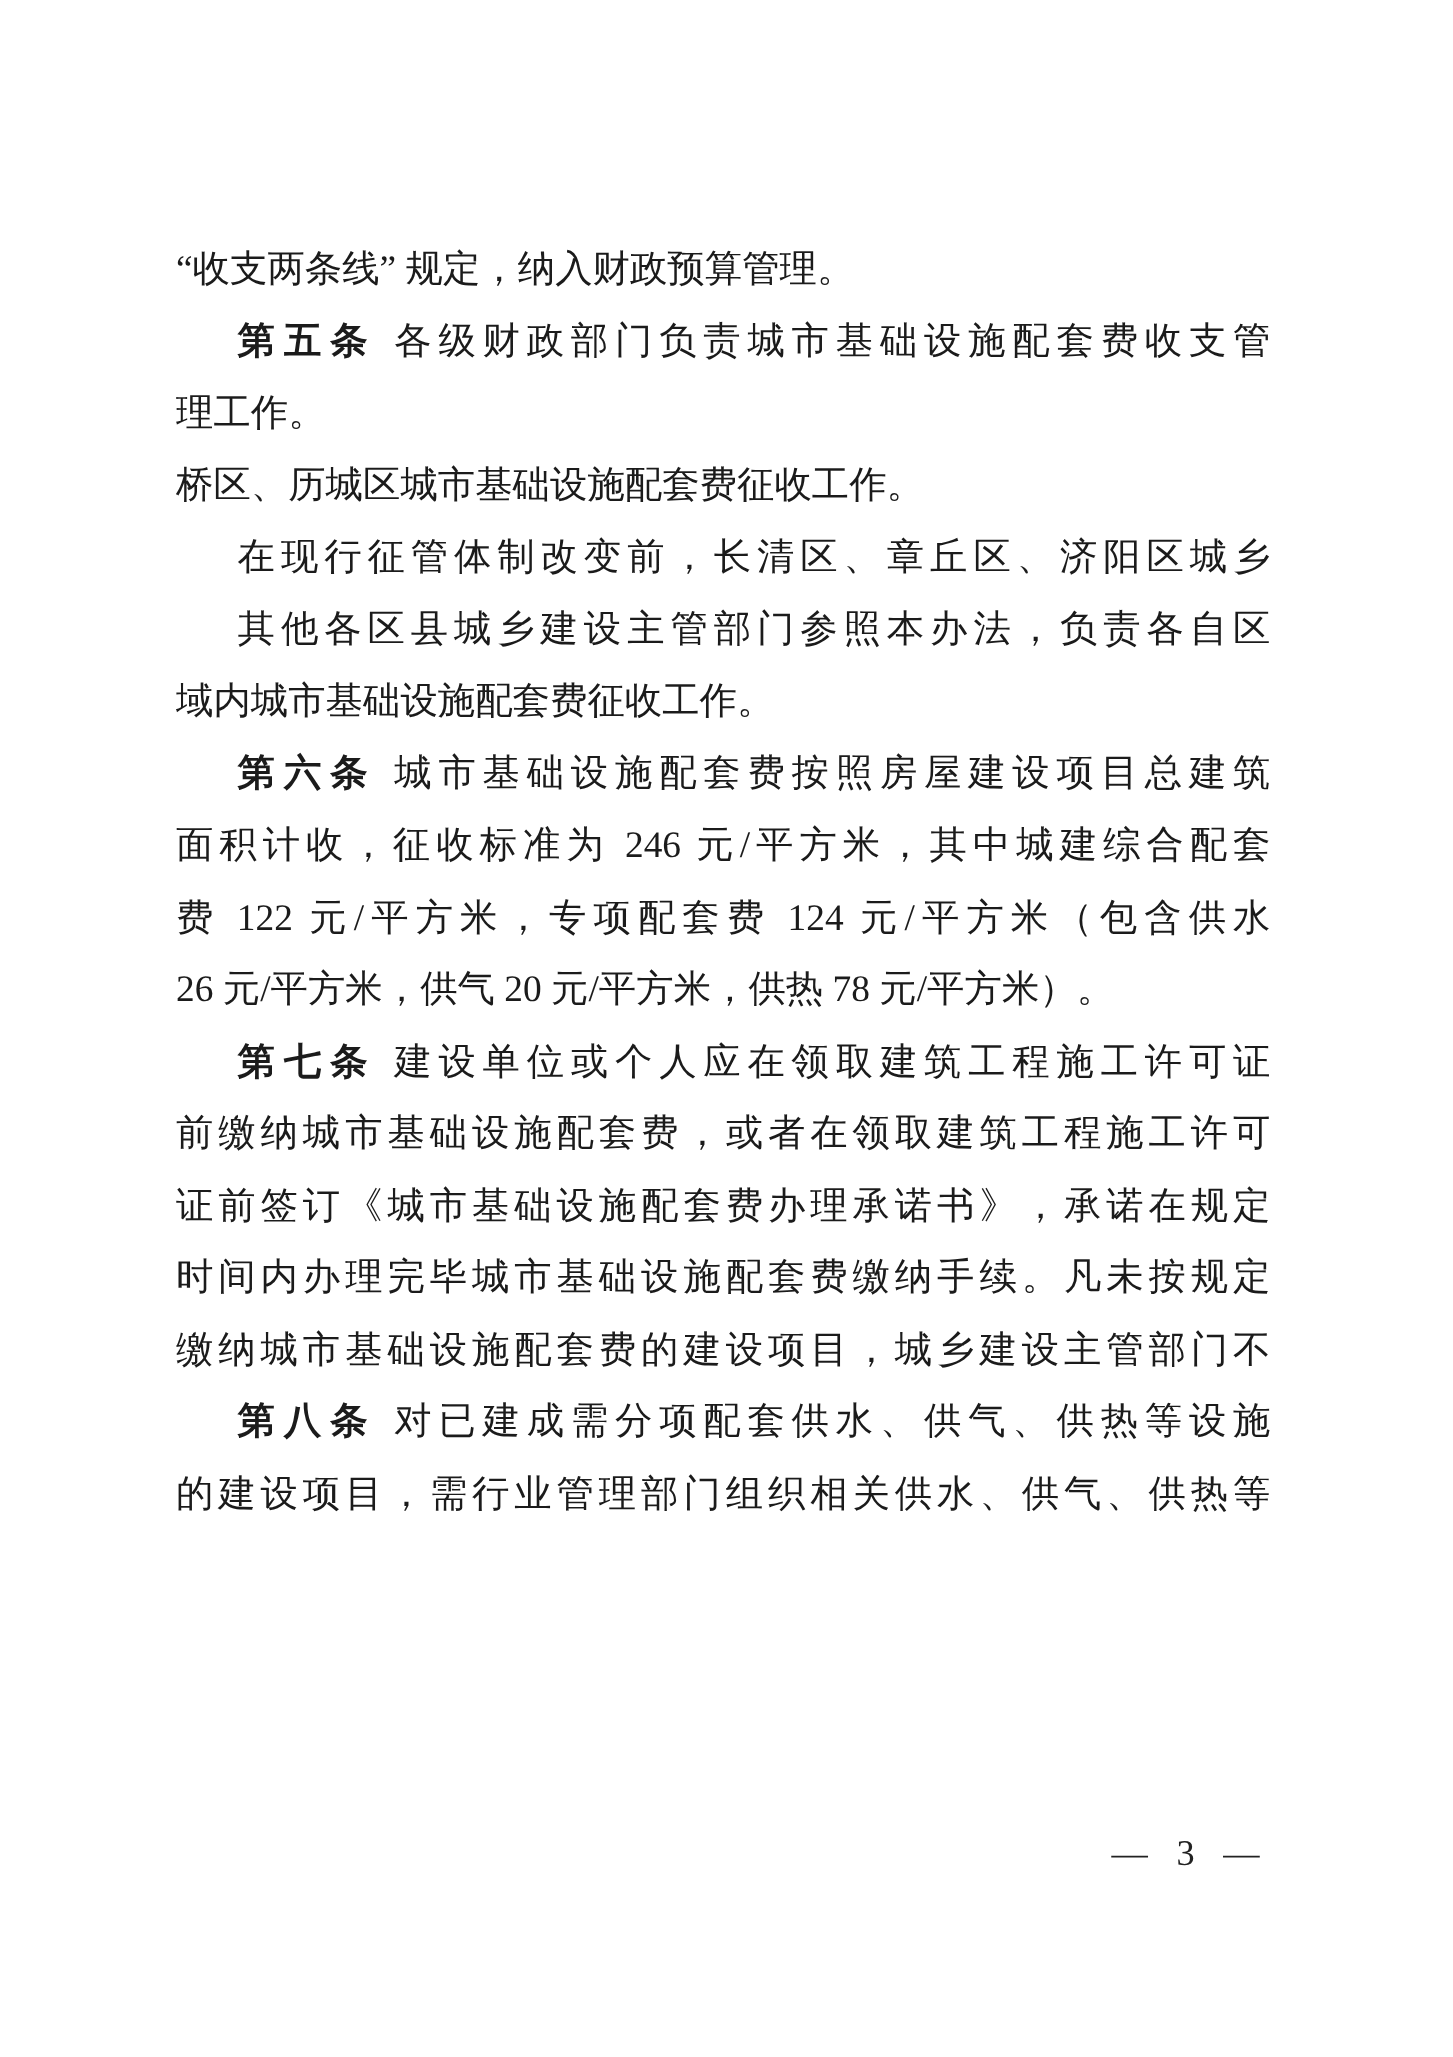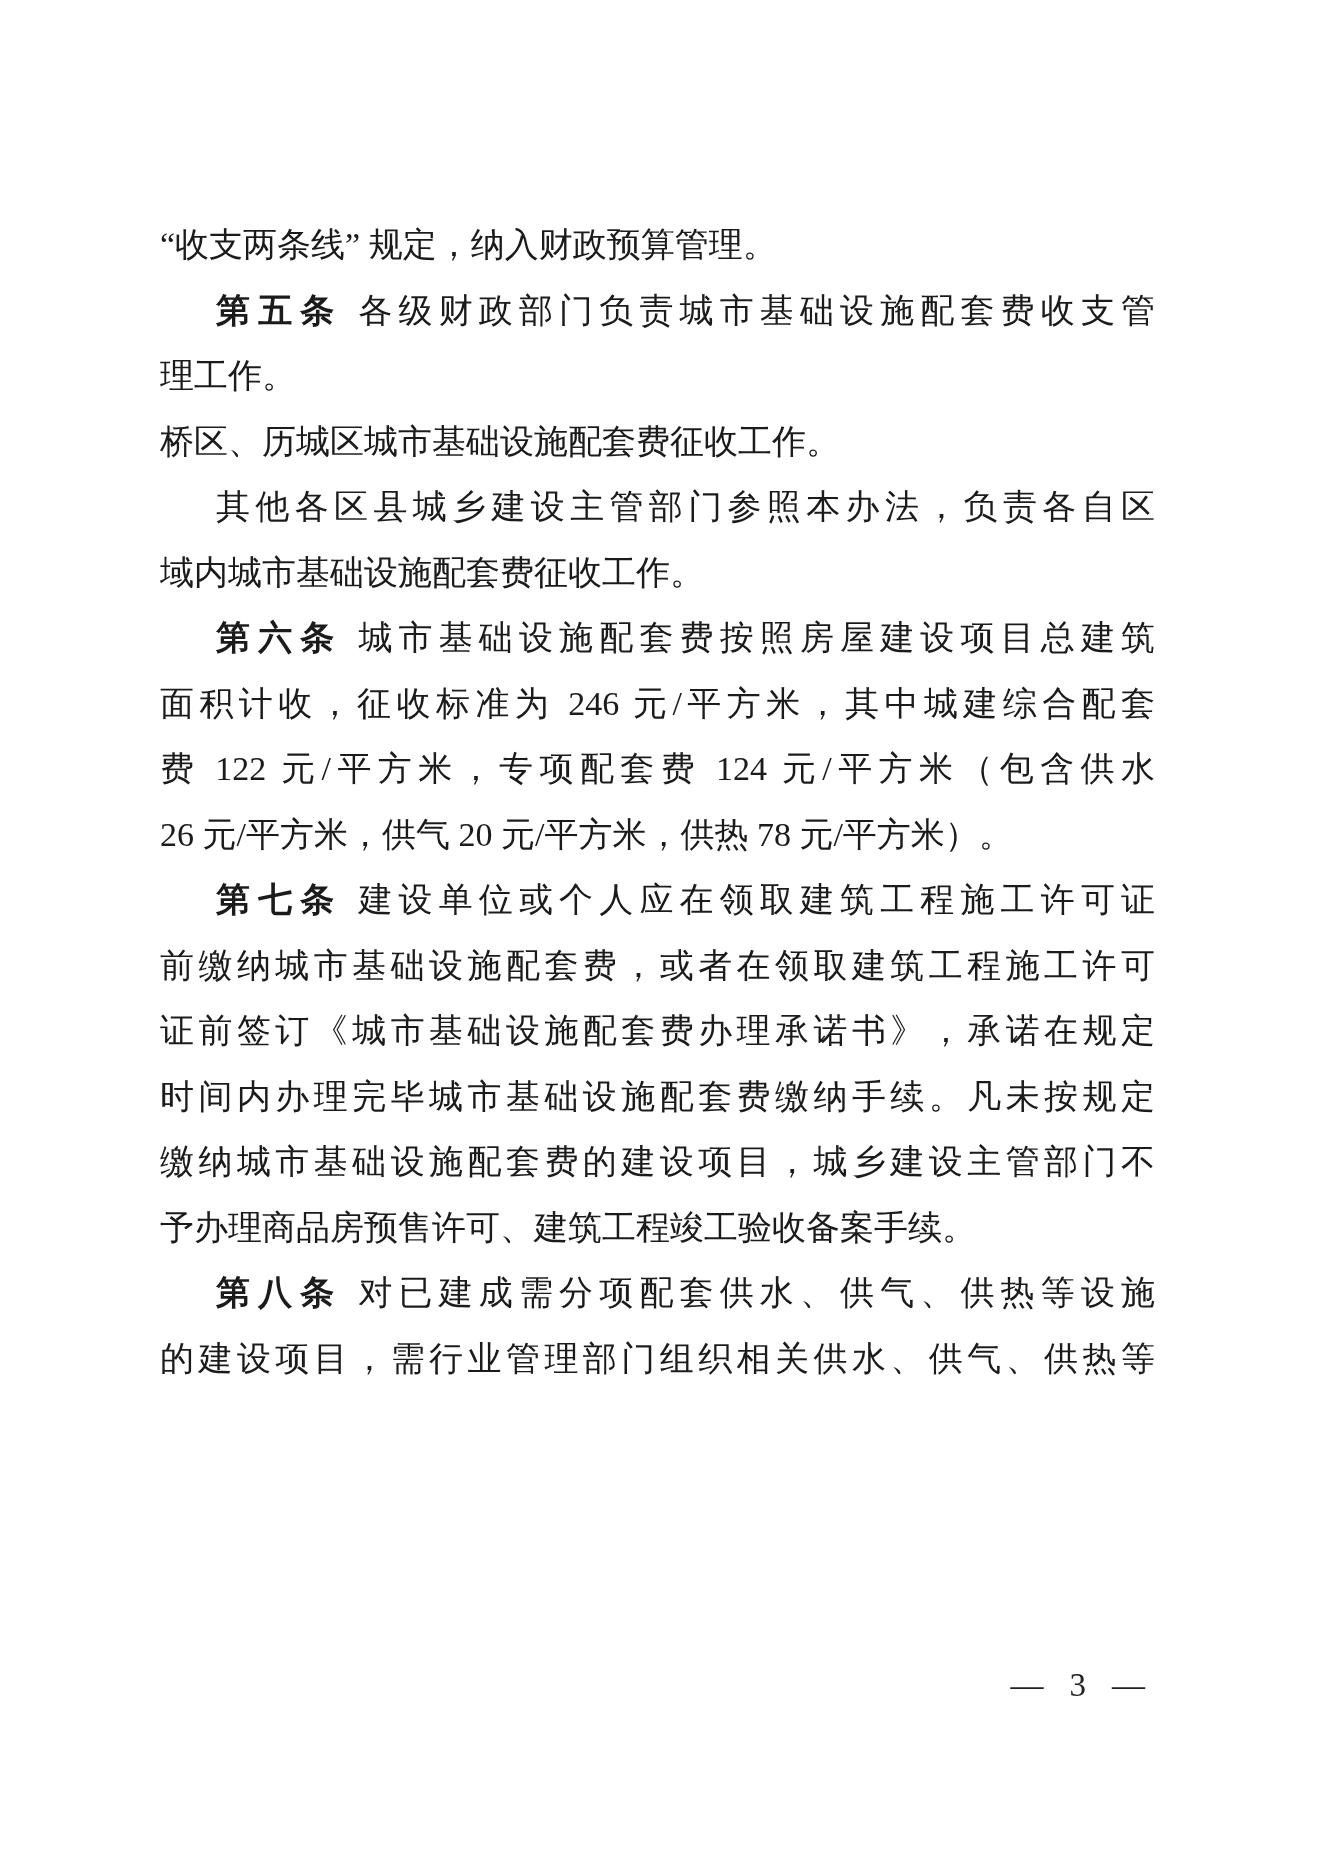--- a/index.html
+++ b/index.html
@@ -60,20 +60,21 @@
 
     <div class="line"><span>“收支两条线” 规定，纳入财政预算管理。</span></div>
 
     <div class="line indent justify"><span class="article">第五条</span><span>各级财政部门负责城市基础设施配套费收支管</span></div>
 
     <div class="line"><span>理工作。</span></div>
 
 
     <div class="line"><span>桥区、历城区城市基础设施配套费征收工作。</span></div>
 
+    <div class="line indent justify"><span>在现行征管体制改变前，长清区、章丘区、济阳区城乡</span></div>
 
 
     <div class="line indent justify"><span>其他各区县城乡建设主管部门参照本办法，负责各自区</span></div>
 
     <div class="line"><span>域内城市基础设施配套费征收工作。</span></div>
 
     <div class="line indent justify"><span class="article">第六条</span><span>城市基础设施配套费按照房屋建设项目总建筑</span></div>
 
     <div class="line justify"><span>面积计收，征收标准为 246 元/平方米，其中城建综合配套</span></div>
 
@@ -84,21 +85,20 @@
     <div class="line indent justify"><span class="article">第七条</span><span>建设单位或个人应在领取建筑工程施工许可证</span></div>
 
     <div class="line justify"><span>前缴纳城市基础设施配套费，或者在领取建筑工程施工许可</span></div>
 
     <div class="line justify"><span>证前签订《城市基础设施配套费办理承诺书》，承诺在规定</span></div>
 
     <div class="line justify"><span>时间内办理完毕城市基础设施配套费缴纳手续。凡未按规定</span></div>
 
     <div class="line justify"><span>缴纳城市基础设施配套费的建设项目，城乡建设主管部门不</span></div>
 
-    <div class="line"><span>予办理商品房预售许可、建筑工程竣工验收备案手续。</span></div>
 
     <div class="line indent justify"><span class="article">第八条</span><span>对已建成需分项配套供水、供气、供热等设施</span></div>
 
     <div class="line justify"><span>的建设项目，需行业管理部门组织相关供水、供气、供热等</span></div>
 
 
   </div>
 
   <div class="footer">
     <span>—</span>

